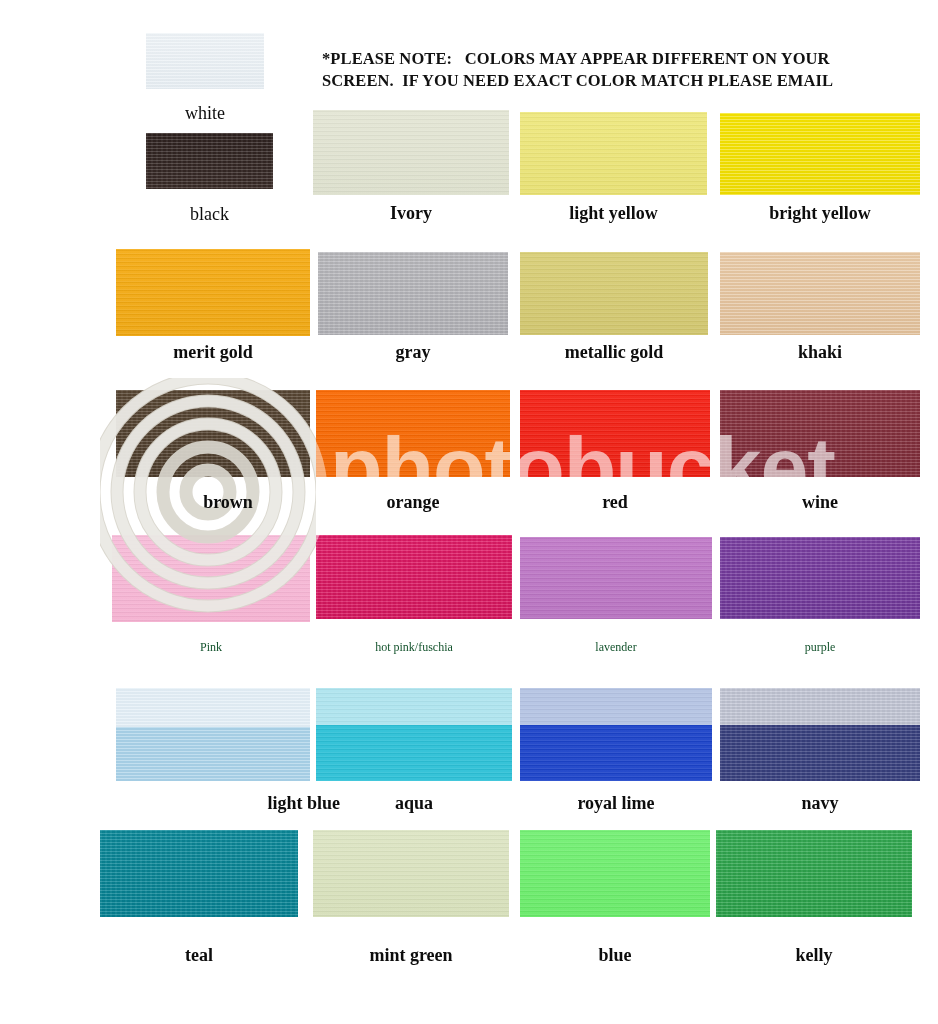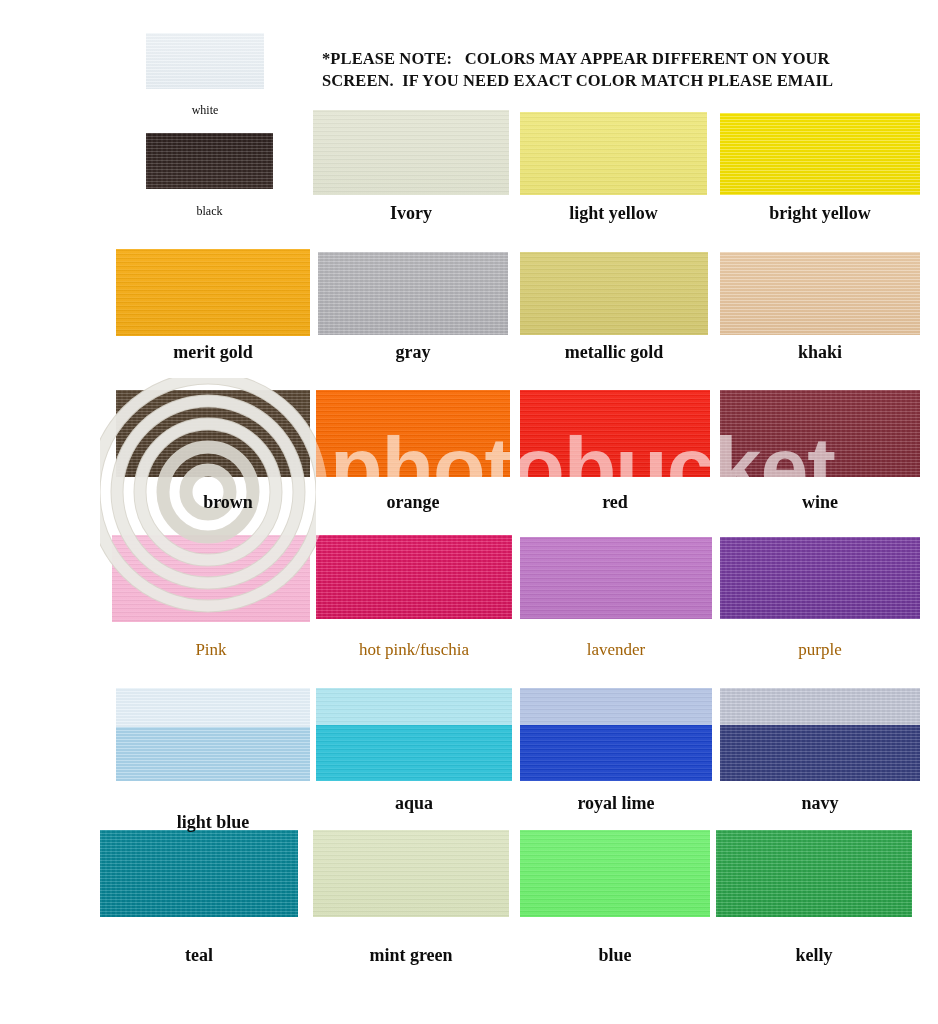--- a/index.html
+++ b/index.html
@@ -65,23 +65,23 @@
     left: 0;
     width: 100%;
     text-align: center;
     font-family: "Liberation Serif", "DejaVu Serif", serif;
     color: #0d0d0d;
     white-space: nowrap;
     z-index: 6;
   }
 
   
-  .lbl-sm { font-size: 12px; font-weight: normal; }
+  .lbl-sm { font-size: 18px; font-weight: normal; }
   .lbl-md { font-size: 18px; font-weight: bold; }
-  .lbl-gray { color: #a16207; font-size: 17px; font-weight: normal; }
+  .lbl-gray { color: #14532d; font-size: 12px; font-weight: normal; }
 
   
   .weave {
     position: absolute;
     inset: 0;
     background-image: repeating-linear-gradient(
         180deg,
         rgba(255,255,255,0.11) 0px,
         rgba(255,255,255,0.11) 1px,
         rgba(0,0,0,0.035) 1px,
@@ -224,21 +224,21 @@
         <div class="swatch" style="background: linear-gradient(rgb(123, 63, 163) 0%, rgb(112, 55, 154) 100%); position: relative;">
           <div class="weave strong"></div>
         </div>
       </div>
       <div class="label lbl-gray" style="left: 690px; width: 260px; top: 640px;">purple</div>
       <div class="cell" style="left: 116px; top: 688px; width: 194px; height: 93px;">
         <div class="swatch" style="background: linear-gradient(rgb(226, 238, 246) 0%, rgb(226, 238, 246) 42%, rgb(168, 209, 232) 42%, rgb(168, 209, 232) 100%); position: relative;">
           <div class="weave faint"></div>
         </div>
       </div>
-      <div class="label lbl-md" style="left: 86px; width: 254px; top: 812px;">light blue</div>
+      <div class="label lbl-md" style="left: 86px; width: 254px; top: 793px; text-align: right;">light blue</div>
       <div class="cell" style="left: 316px; top: 688px; width: 196px; height: 93px;">
         <div class="swatch" style="background: linear-gradient(rgb(174, 228, 238) 0%, rgb(174, 228, 238) 40%, rgb(44, 192, 214) 40%, rgb(44, 192, 214) 100%); position: relative;">
           <div class="weave"></div>
         </div>
       </div>
       <div class="label lbl-md" style="left: 286px; width: 256px; top: 793px;">aqua</div>
       <div class="cell" style="left: 520px; top: 688px; width: 192px; height: 93px;">
         <div class="swatch" style="background: linear-gradient(rgb(180, 195, 227) 0%, rgb(180, 195, 227) 40%, rgb(27, 66, 200) 40%, rgb(27, 66, 200) 100%); position: relative;">
           <div class="weave"></div>
         </div>

